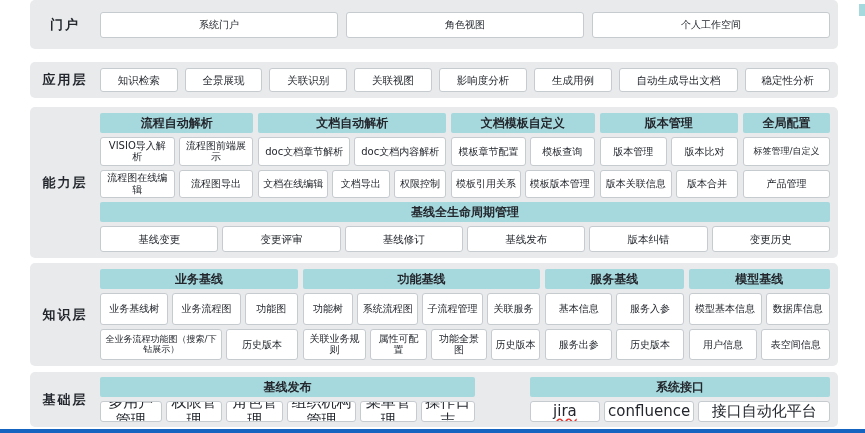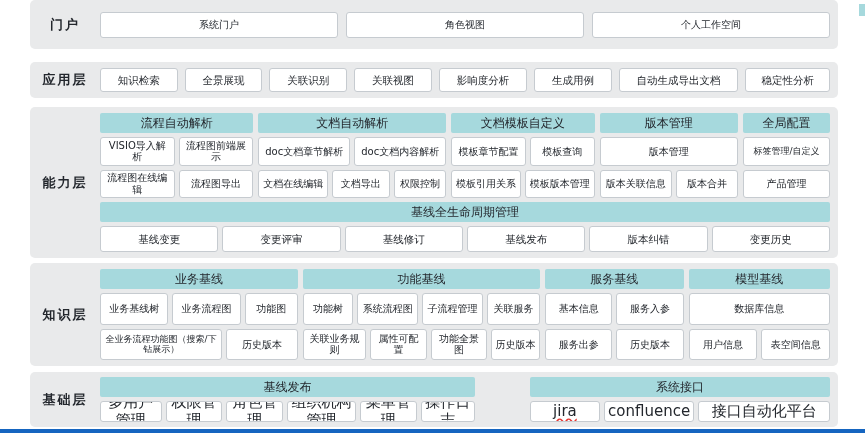--- a/index.html
+++ b/index.html
@@ -2,21 +2,21 @@
 <html style="--teal: #a6d9dd; --layer-bg: #e9eaeb; --box-border: #c6cbd0; --bottom-line: #1565c0; --jira-underline: #e5342f;"><head>
 <meta charset="utf-8">
 <style>
   *{box-sizing:border-box;margin:0;padding:0}
   html,body{width:865px;height:433px}
   body{font-family:"DejaVu Sans","Liberation Sans",sans-serif;background:#fff;position:relative;overflow:hidden;color:#23272d}
   .layer{position:absolute;left:30px;width:808px;background:var(--layer-bg,#e9eaeb);border-radius:5px;display:flex}
   .layer-label{flex:0 0 70px;display:flex;align-items:center;justify-content:center;font-size:13px;font-weight:600;letter-spacing:2px}
   .layer-content{flex:1;min-width:0;padding:6px 8px 6px 0;display:flex}
   .box{background:#fff;border:1px solid var(--box-border,#c6cbd0);border-radius:3px;display:flex;align-items:center;justify-content:center;text-align:center;font-size:10px;line-height:1.15;padding:1px 3px;min-width:0;overflow:hidden}
-  .hdr{background:var(--teal,#a6d9dd);display:flex;align-items:center;justify-content:center;font-size:12px;font-weight:400;border-radius:2px;flex:0 0 20px}
+  .hdr{background:var(--teal,#a6d9dd);display:flex;align-items:center;justify-content:center;font-size:12px;font-weight:700;border-radius:2px;flex:0 0 20px}
   #portal{top:0;height:49px}
   #portal .layer-content{align-items:center;gap:8px}
   #portal .box{height:26px;flex:1;font-size:10px}
   #application{top:62px;height:36px}
   #application .layer-content{align-items:center;gap:7px}
   #application .box{height:24px;flex:1;font-size:10.5px}
   #capability{top:107px;height:151px}
   #capability .layer-content{flex-direction:column;gap:4px}
   .cap-top{display:flex;gap:5px;flex:1;min-height:0}
   .grp{display:flex;flex-direction:column;gap:4px;min-width:0}
@@ -102,20 +102,21 @@
         <div class="grprow">
           <div class="box">模板引用关系</div>
           <div class="box">模板版本管理</div>
         </div>
       </div>
 
       <div class="grp" style="flex:140">
         <div class="hdr">版本管理</div>
         <div class="grprow">
           <div class="box">版本管理</div>
+          <div class="box">版本比对</div>
         </div>
         <div class="grprow">
           <div class="box" style="flex:1.2">版本关联信息</div>
           <div class="box">版本合并</div>
         </div>
       </div>
 
       <div class="grp" style="flex:88">
         <div class="hdr">全局配置</div>
         <div class="grprow">
@@ -181,20 +182,21 @@
       </div>
       <div class="grprow">
         <div class="box">服务出参</div>
         <div class="box">历史版本</div>
       </div>
     </div>
 
     <div class="grp" style="flex:143">
       <div class="hdr">模型基线</div>
       <div class="grprow">
+        <div class="box" style="flex:1.15">模型基本信息</div>
         <div class="box">数据库信息</div>
       </div>
       <div class="grprow">
         <div class="box">用户信息</div>
         <div class="box">表空间信息</div>
       </div>
     </div>
 
   </div>
 </div>

